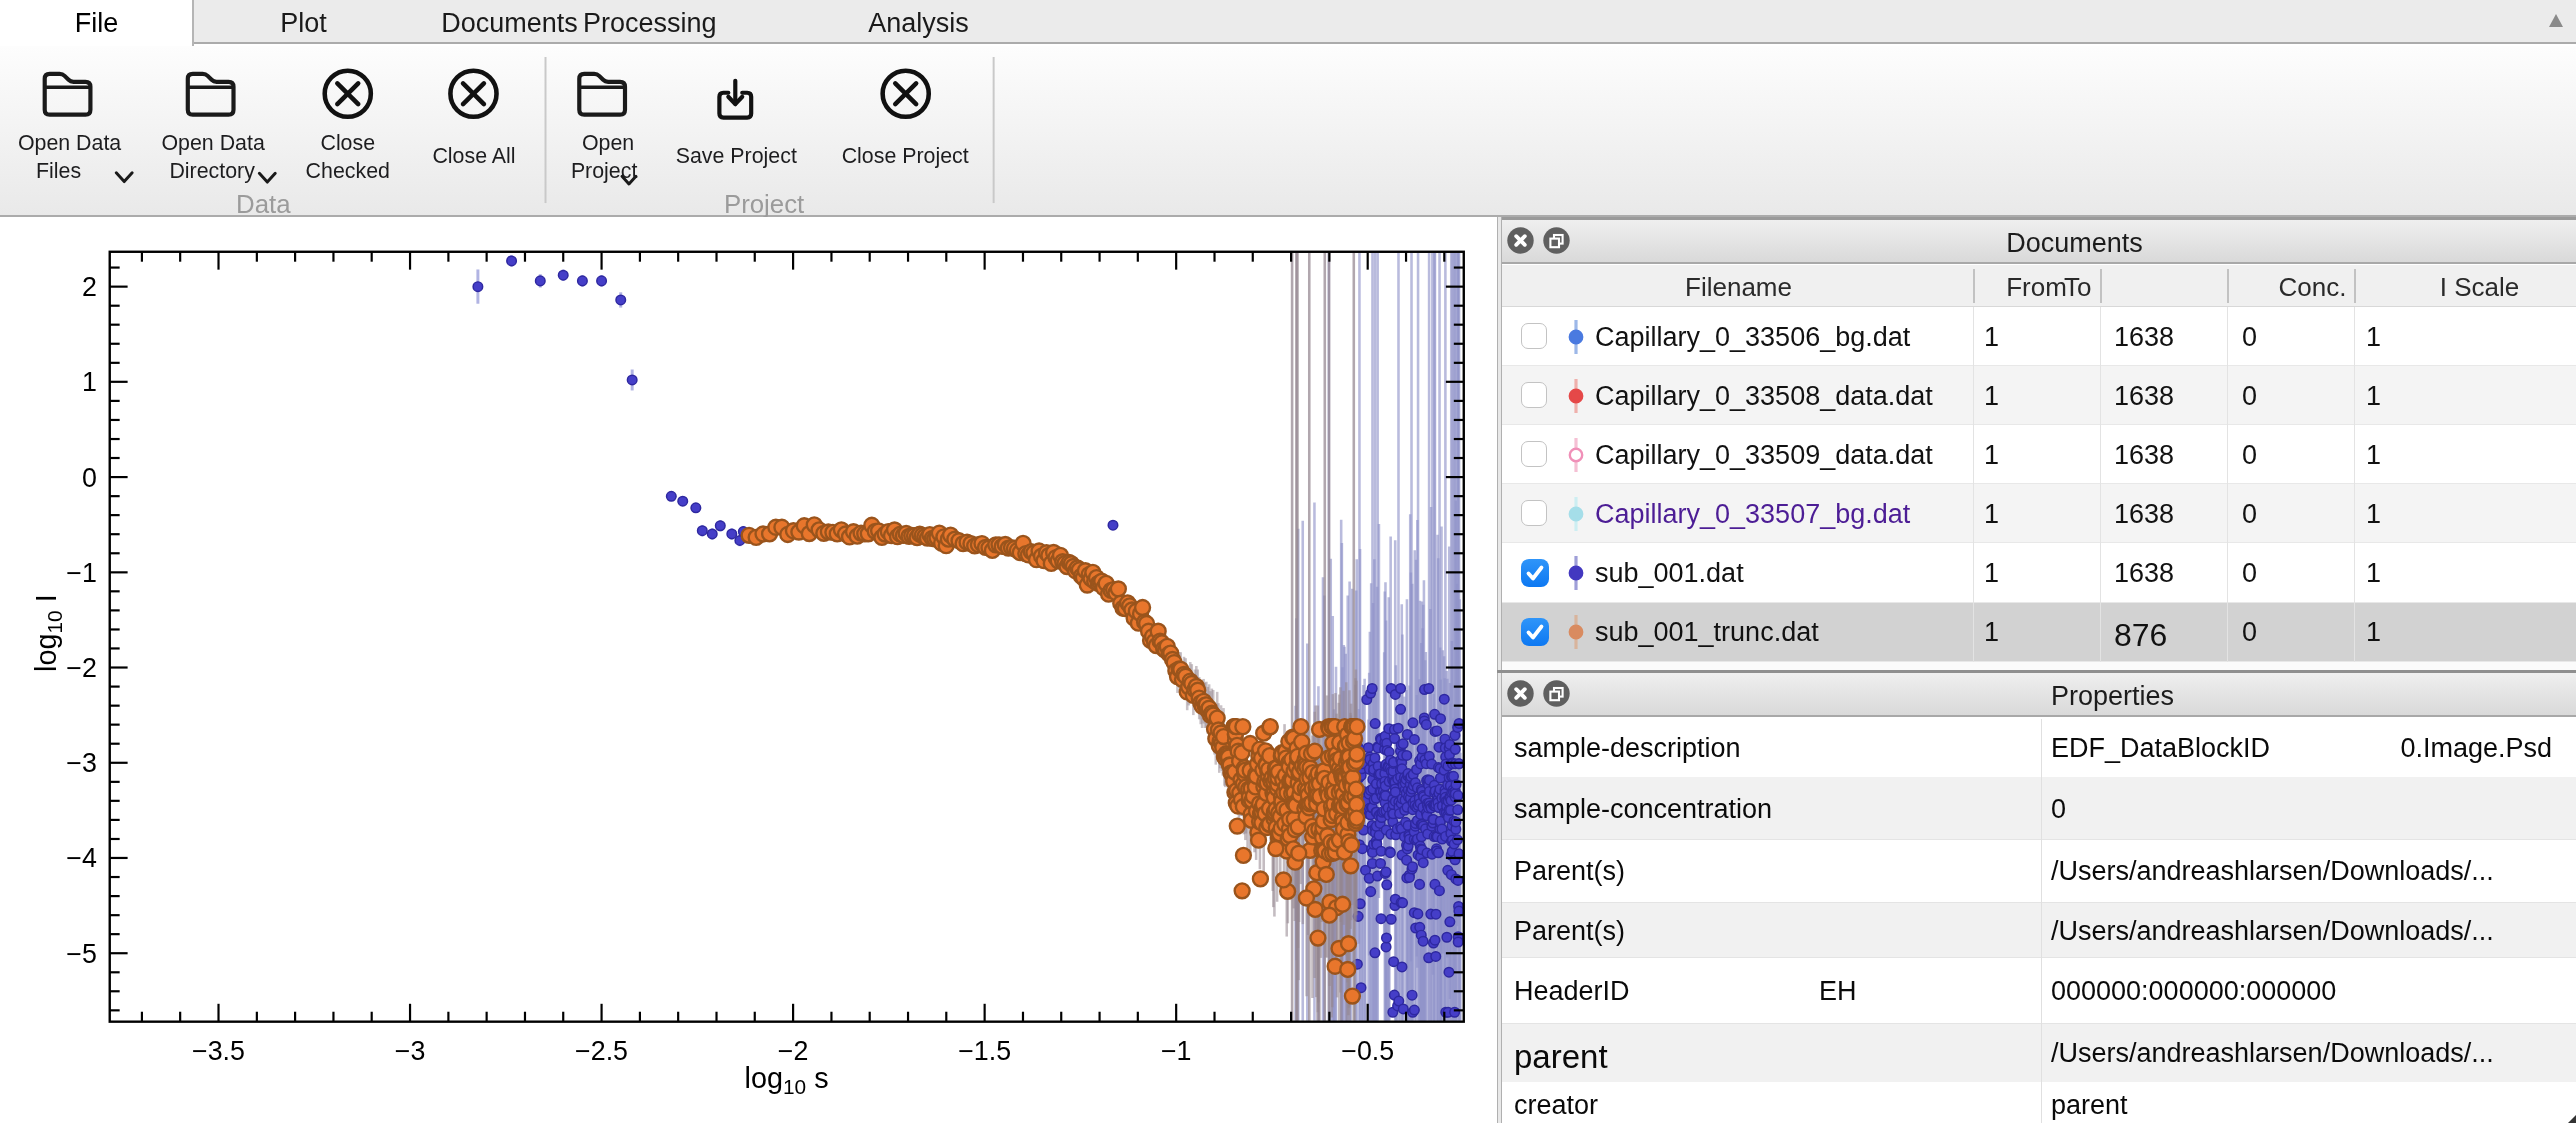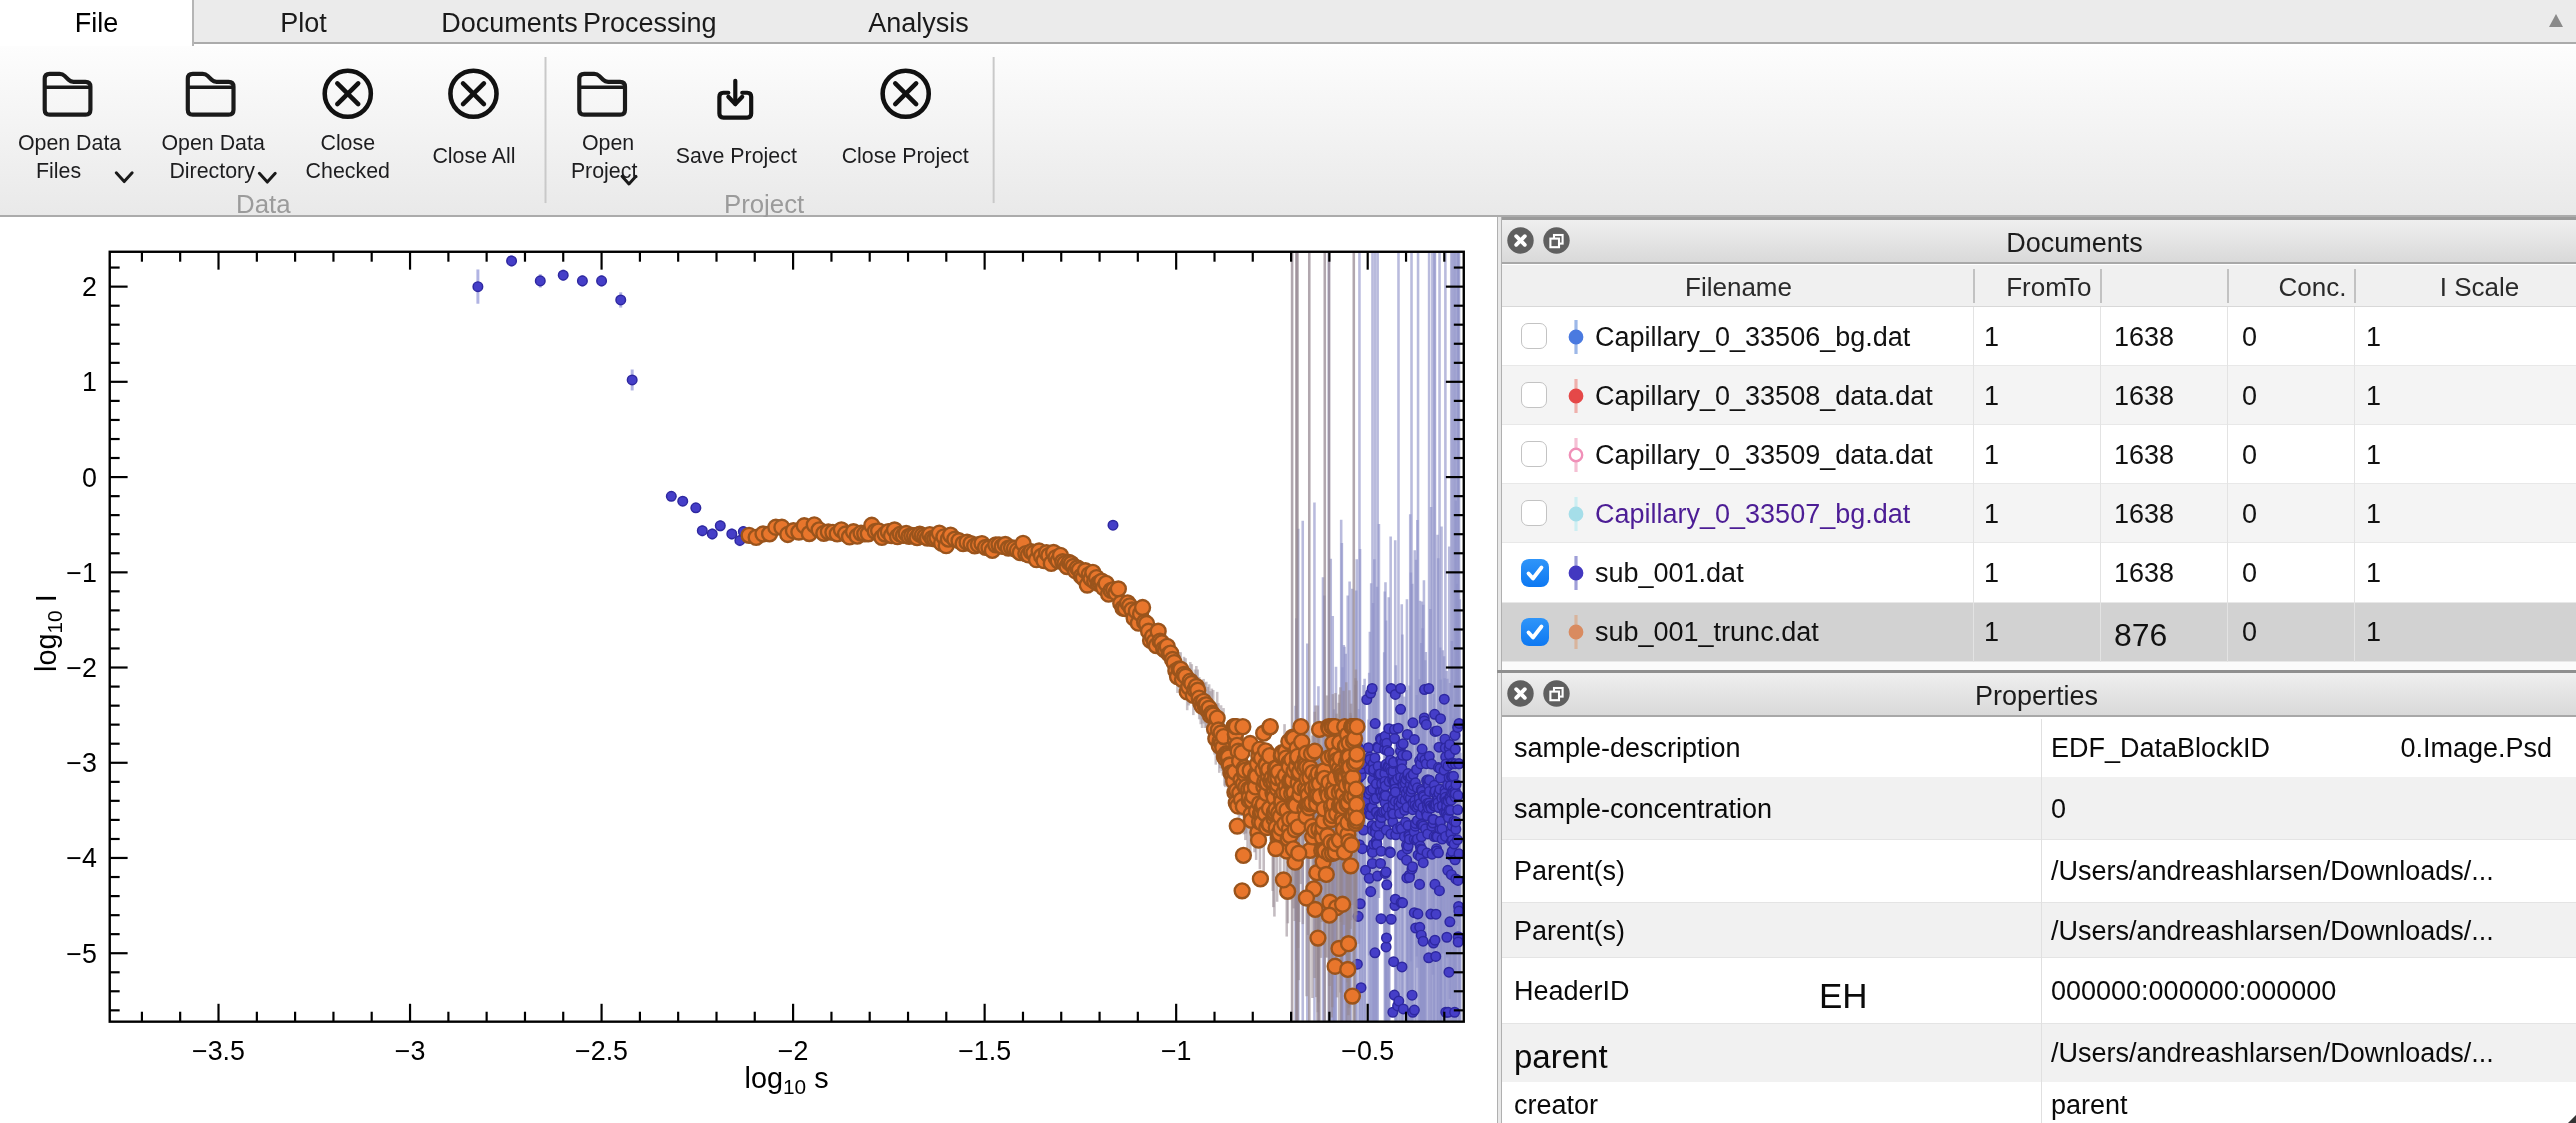--- a/index.html
+++ b/index.html
@@ -1635,37 +1635,37 @@
 <svg style="position:absolute;left:1507px;top:680px" width="27" height="27" viewBox="0 0 27 27">
     <circle cx="13.5" cy="13.5" r="13.2" fill="#5f5f5f"></circle>
     <line x1="9.2" y1="9.2" x2="17.8" y2="17.8" stroke="#fff" stroke-width="3.8" stroke-linecap="round"></line>
     <line x1="9.2" y1="17.8" x2="17.8" y2="9.2" stroke="#fff" stroke-width="3.8" stroke-linecap="round"></line>
   </svg>
 <svg style="position:absolute;left:1543px;top:680px" width="27" height="27" viewBox="0 0 27 27">
     <circle cx="13.5" cy="13.5" r="13.2" fill="#5f5f5f"></circle>
     <rect x="11" y="8" width="8.6" height="8.6" fill="none" stroke="#fff" stroke-width="2.1"></rect>
     <rect x="7.4" y="11.6" width="8.6" height="8.6" fill="#5f5f5f" stroke="#fff" stroke-width="2.1"></rect>
   </svg>
-<div style="position:absolute;left:1975px;top:681px;width:199px;text-align:left;font-size:27px;color:#1c1c1c">Properties</div>
+<div style="position:absolute;left:1975px;top:681px;width:199px;text-align:right;font-size:27px;color:#1c1c1c">Properties</div>
 <div style="position:absolute;left:1502px;top:719px;width:1074px;height:59px;background:#ffffff;border-bottom:1px solid #e4e4e4"></div>
 <div style="position:absolute;left:1514px;top:733px;font-size:27px;color:#0a0a0a">sample-description</div>
 <div style="position:absolute;left:2051px;top:733px;font-size:27px;color:#0a0a0a">EDF_DataBlockID</div>
 <div style="position:absolute;left:2254px;top:733px;width:298px;text-align:right;font-size:27px;color:#0a0a0a">0.Image.Psd</div>
 <div style="position:absolute;left:1502px;top:777px;width:1074px;height:63px;background:#f1f1f1;border-bottom:1px solid #e4e4e4"></div>
 <div style="position:absolute;left:1514px;top:794px;font-size:27px;color:#0a0a0a">sample-concentration</div>
 <div style="position:absolute;left:2051px;top:794px;font-size:27px;color:#0a0a0a">0</div>
 <div style="position:absolute;left:1502px;top:840px;width:1074px;height:63px;background:#ffffff;border-bottom:1px solid #e4e4e4"></div>
 <div style="position:absolute;left:1514px;top:856px;font-size:27px;color:#0a0a0a">Parent(s)</div>
 <div style="position:absolute;left:2051px;top:856px;font-size:27px;color:#0a0a0a">/Users/andreashlarsen/Downloads/...</div>
 <div style="position:absolute;left:1502px;top:903px;width:1074px;height:55px;background:#f1f1f1;border-bottom:1px solid #e4e4e4"></div>
 <div style="position:absolute;left:1514px;top:916px;font-size:27px;color:#0a0a0a">Parent(s)</div>
 <div style="position:absolute;left:2051px;top:916px;font-size:27px;color:#0a0a0a">/Users/andreashlarsen/Downloads/...</div>
 <div style="position:absolute;left:1502px;top:958px;width:1074px;height:66px;background:#ffffff;border-bottom:1px solid #e4e4e4"></div>
 <div style="position:absolute;left:1514px;top:976px;font-size:27px;color:#0a0a0a">HeaderID</div>
-<div style="position:absolute;left:1819px;top:976px;font-size:35px;color:#0a0a0a">EH</div>
+<div style="position:absolute;left:1819px;top:976px;font-size:27px;color:#0a0a0a">EH</div>
 <div style="position:absolute;left:2051px;top:976px;font-size:27px;color:#0a0a0a">000000:000000:000000</div>
 <div style="position:absolute;left:1502px;top:1024px;width:1074px;height:59px;background:#f1f1f1;border-bottom:1px solid #e4e4e4"></div>
 <div style="position:absolute;left:1514px;top:1038px;font-size:33px;color:#0a0a0a">parent</div>
 <div style="position:absolute;left:2051px;top:1038px;font-size:27px;color:#0a0a0a">/Users/andreashlarsen/Downloads/...</div>
 <div style="position:absolute;left:1502px;top:1082px;width:1074px;height:63px;background:#ffffff;border-bottom:1px solid #e4e4e4"></div>
 <div style="position:absolute;left:1514px;top:1090px;font-size:27px;color:#0a0a0a">creator</div>
 <div style="position:absolute;left:2051px;top:1090px;font-size:27px;color:#0a0a0a">parent</div>
 <div style="position:absolute;left:2041px;top:719px;width:1px;height:404px;background:#e0e0e0"></div>
 <div style="position:absolute;left:2568px;top:1115px;width:0;height:0;border-left:8px solid transparent;border-bottom:8px solid #333"></div>
 

